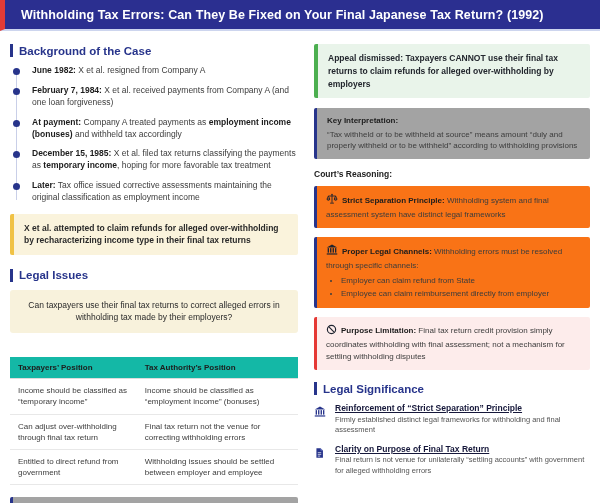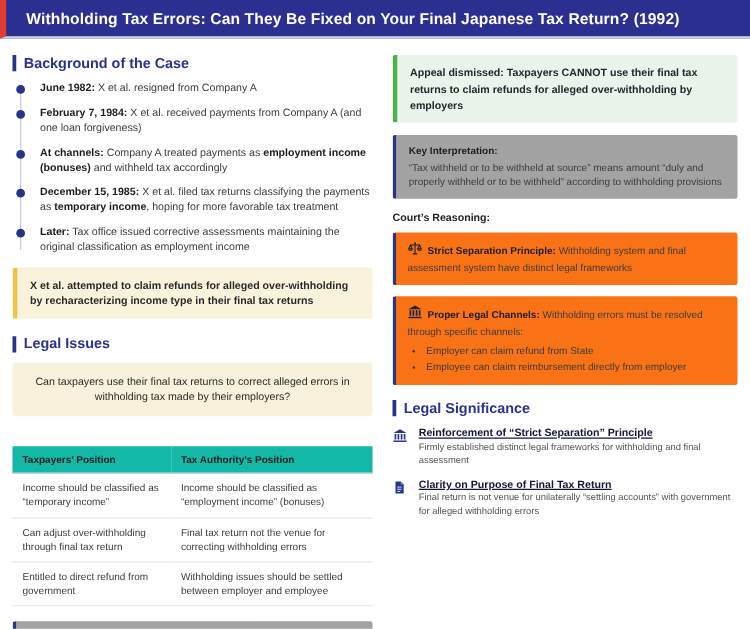--- a/index.html
+++ b/index.html
@@ -80,21 +80,21 @@
       <div class="tl-item">
         <span class="tl-dot"></span>
         <b class="lead">June 1982:</b><span> X et al. resigned from Company A</span>
       </div>
       <div class="tl-item">
         <span class="tl-dot"></span>
         <b class="lead">February 7, 1984:</b><span> X et al. received payments from Company A (and one loan forgiveness)</span>
       </div>
       <div class="tl-item">
         <span class="tl-dot"></span>
-        <b class="lead">At channels:</b><span> Company A treated payments as </span><span class="bold">employment income (bonuses)</span><span> and withheld tax accordingly</span>
+        <b class="lead">At payment:</b><span> Company A treated payments as </span><span class="bold">employment income (bonuses)</span><span> and withheld tax accordingly</span>
       </div>
       <div class="tl-item">
         <span class="tl-dot"></span>
         <b class="lead">December 15, 1985:</b><span> X et al. filed tax returns classifying the payments as </span><span class="bold">temporary income</span><span>, hoping for more favorable tax treatment</span>
       </div>
       <div class="tl-item">
         <span class="tl-dot"></span>
         <b class="lead">Later:</b><span> Tax office issued corrective assessments maintaining the original classification as employment income</span>
       </div>
     </div>
@@ -165,20 +165,26 @@
             <rect x="8.8" y="5.5" width="1.8" height="6"></rect>
             <rect x="12" y="5.5" width="1.8" height="6"></rect>
             <rect x="1" y="12.5" width="14" height="1.6"></rect>
           </svg></span><b class="lead">Proper Legal Channels:</b><span> Withholding errors must be resolved through specific channels:</span>
       <ul class="channel-bullets">
         <li>Employer can claim refund from State</li>
         <li>Employee can claim reimbursement directly from employer</li>
       </ul>
     </div>
 
+    <div class="reason-box red">
+      <span class="ric"><svg viewBox="0 0 16 16" width="11" height="11">
+            <circle cx="8" cy="8" r="6" fill="none" stroke="#1f2430" stroke-width="1.7"></circle>
+            <line x1="3.9" y1="3.9" x2="12.1" y2="12.1" stroke="#1f2430" stroke-width="1.7"></line>
+          </svg></span><b class="lead">Purpose Limitation:</b><span> Final tax return credit provision simply coordinates withholding with final assessment; not a mechanism for settling withholding disputes</span>
+    </div>
 
     <div class="sec-h" style="margin-top:12px;">
       <span class="bar"></span>
       <span class="t">Legal Significance</span>
     </div>
 
     <div class="sig-item">
       <span class="sig-icon"><svg viewBox="0 0 16 16" width="12" height="12" fill="#27348b">
             <polygon points="8,0.5 15,4.5 1,4.5"></polygon>
             <rect x="2.2" y="5.5" width="1.8" height="6"></rect>

